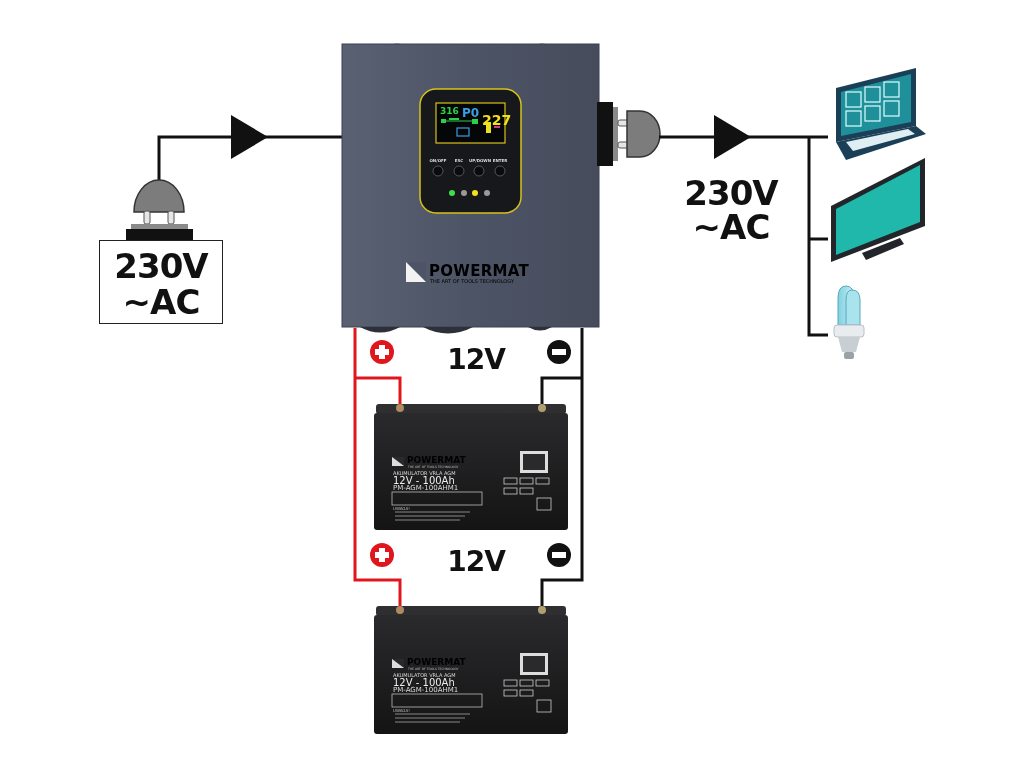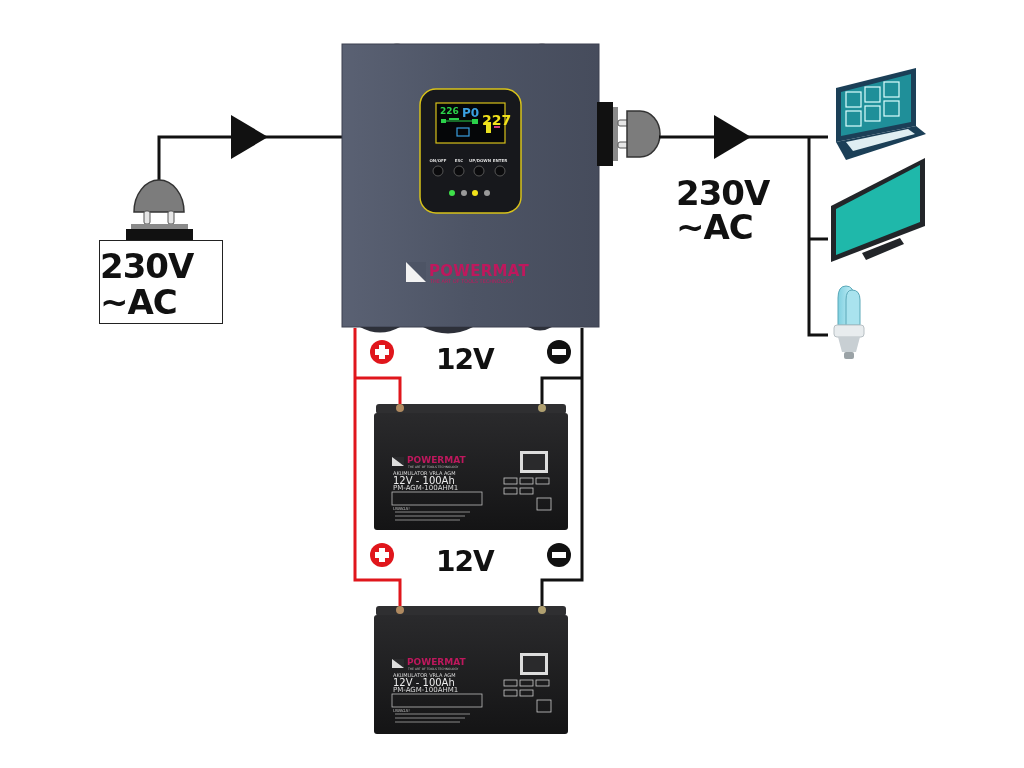--- a/index.html
+++ b/index.html
@@ -1,27 +1,27 @@
 <!DOCTYPE html>
 <html><head>
 <meta charset="utf-8">
 <style>
   html, body { margin:0; padding:0; background:#ffffff; }
   body { width:1024px; height:768px; position:relative; overflow:hidden; font-family:"Liberation Sans", sans-serif; }
   #stage { position:absolute; left:0; top:0; width:1024px; height:768px; }
-  .lbl { position:absolute; font-family:"DejaVu Sans", sans-serif; font-weight:bold; color:#111; line-height:1; letter-spacing:-1px; }
+  .lbl { position:absolute; font-family:"DejaVu Sans", sans-serif; font-weight:bold; color:#111; text-align:center; line-height:1; letter-spacing:-1px; }
   .ac-box { position:absolute; left:99px; top:240px; width:124px; height:84px; border:1.5px solid #222; background:#fff; box-sizing:border-box; }
   .ac-box .l1 { position:absolute; left:0; right:0; top:8px; font-size:34px; }
   .ac-box .l2 { position:absolute; left:0; right:0; top:44px; font-size:34px; }
   .out-lbl { left:676px; top:176px; width:110px; font-size:34px; }
   .out-lbl div { height:34px; }
   .v12 { font-size:28px; }
   #v12a { left:436px; top:346px; width:80px; }
   #v12b { left:436px; top:548px; width:80px; }
-  .brand-text { position:absolute; color:#be185d; font-family:"DejaVu Sans", sans-serif; font-weight:bold; }
+  .brand-text { position:absolute; color:#000000; font-family:"DejaVu Sans", sans-serif; font-weight:bold; }
 </style>
 </head>
 <body>
 
 <div id="stage">
 <svg width="1024" height="768" viewBox="0 0 1024 768" xmlns="http://www.w3.org/2000/svg" style="position:absolute;left:0;top:0">
   <defs>
     <linearGradient id="invGrad" x1="0" y1="0" x2="1" y2="0">
       <stop offset="0" stop-color="#5a6173"></stop>
       <stop offset="0.5" stop-color="#4d5465"></stop>
@@ -208,21 +208,21 @@
 </div>
 
 <div class="lbl out-lbl">
   <div>230V</div>
   <div>~AC</div>
 </div>
 
 <div class="lbl v12" id="v12a">12V</div>
 <div class="lbl v12" id="v12b">12V</div>
 
-<div class="brand-text" style="left:440px;top:106px;font-size:9px;color:#2bd14a;">226</div>
+<div class="brand-text" style="left:440px;top:106px;font-size:9px;color:#2bd14a;">316</div>
 <div class="brand-text" style="left:462px;top:106px;font-size:12px;color:#3a9fe0;">P0</div>
 <div class="brand-text" style="left:482px;top:112px;font-size:14px;color:#f2e21a;">227</div>
 
 <div class="brand-text" style="left:428px;top:158px;width:20px;text-align:center;font-size:4px;color:#ddd;">ON/OFF</div>
 <div class="brand-text" style="left:449px;top:158px;width:20px;text-align:center;font-size:4px;color:#ddd;">ESC</div>
 <div class="brand-text" style="left:469px;top:158px;width:20px;text-align:center;font-size:4px;color:#ddd;">UP/DOWN</div>
 <div class="brand-text" style="left:490px;top:158px;width:20px;text-align:center;font-size:4px;color:#ddd;">ENTER</div>
 
 <div class="brand-text" style="left:429px;top:262px;font-size:15px;letter-spacing:0.3px;">POWERMAT</div>
 <div class="brand-text" style="left:430px;top:278px;font-size:5px;font-weight:normal;">THE ART OF TOOLS TECHNOLOGY</div>

